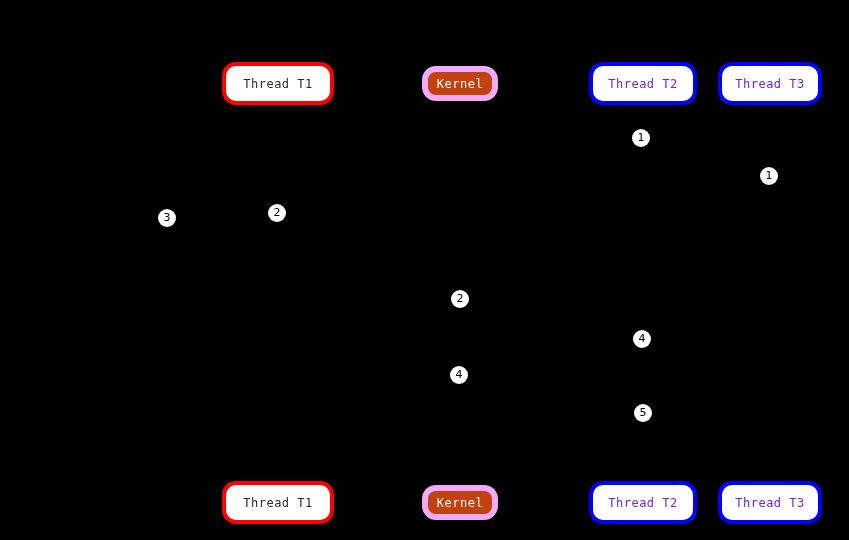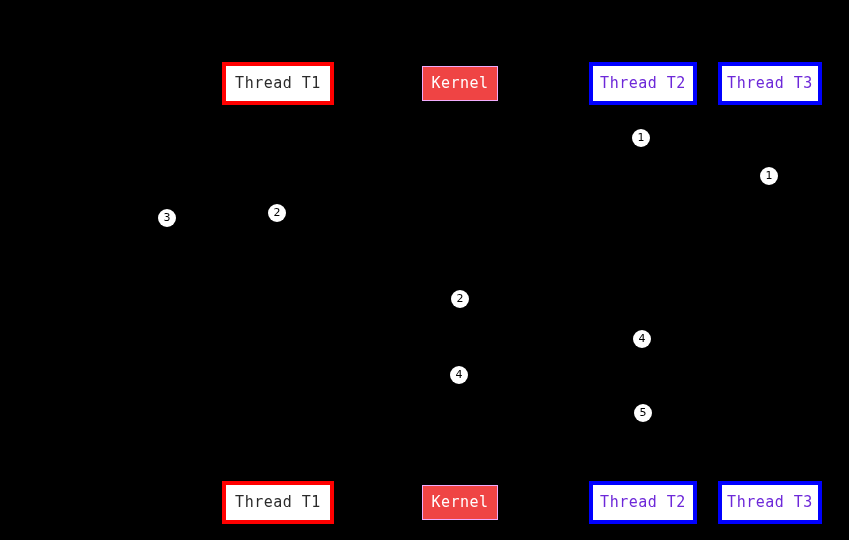--- a/index.html
+++ b/index.html
@@ -20,38 +20,39 @@
   }
 
   
   .participant {
     position: absolute;
     box-sizing: border-box;
     display: flex;
     align-items: center;
     justify-content: center;
     font-family: "DejaVu Sans Mono", monospace;
-    font-size: 15px;
+    font-size: 12px;
     letter-spacing: 0.5px;
     white-space: nowrap;
     line-height: 1;
+    border-radius: 14px;
   }
   .participant.style-red {
     background: #ffffff;
     border: 4px solid #ff0000;
     color: #2b2b2b;
   }
   .participant.style-blue-outline {
     background: #ffffff;
     border: 4px solid #0000ff;
     color: #6d28d9;
   }
   .participant.style-blue-solid {
-    background: #ef4444;
-    border: 1px solid #f0abfc;
+    background: #c2410c;
+    border: 6px solid #f0abfc;
     color: #ffffff;
   }
 
   
   .lifeline {
     position: absolute;
     width: 1px;
     background: #000000;
   }
 

